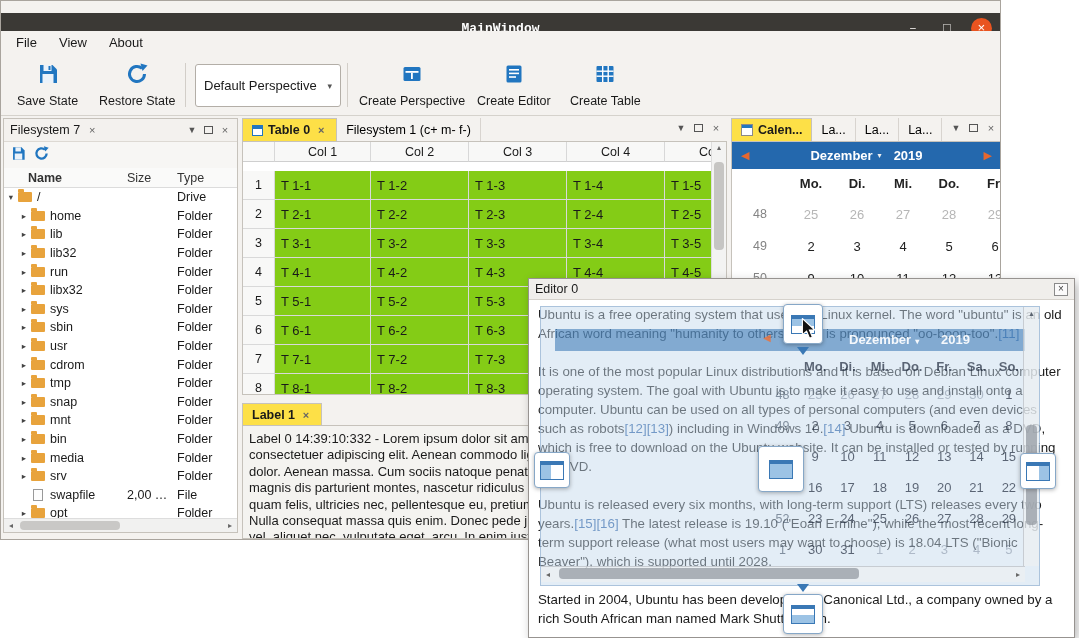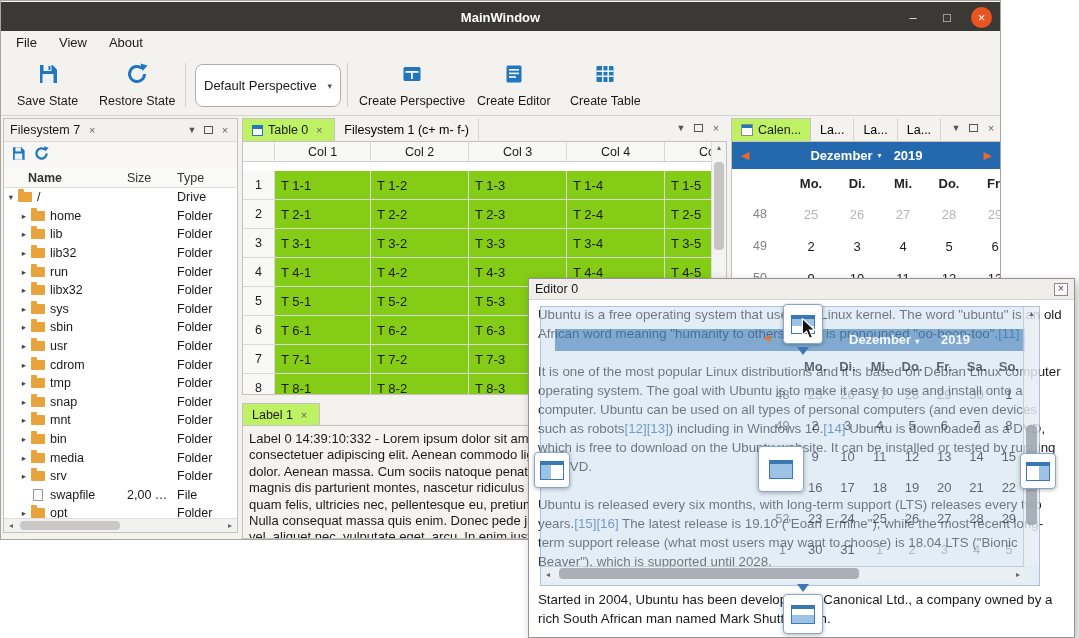--- a/index.html
+++ b/index.html
@@ -4,57 +4,57 @@
 <style>
   * { box-sizing: border-box; margin: 0; padding: 0; }
   html,body { background:#ffffff; }
   #screen{ position:relative; width:1079px; height:638px; overflow:hidden;
            font-family:"Liberation Sans", sans-serif; font-size:13px; color:var(--c-text); }
 
   
   #main-window{ position:absolute; left:0; top:0; width:1001px; height:540px;
     background:var(--c-chrome); border:1px solid #a9a49d; z-index:1; overflow:hidden; }
 
-  .titlebar{ position:absolute; left:0; top:1px; width:100%; height:30px; background:var(--c-titlebar);
-    display:flex; align-items:center; }
+  .titlebar{ position:absolute; left:0; top:12px; width:100%; height:30px; background:var(--c-titlebar);
+    display:flex; align-items:center;font-family:Liberation Mono, monospace; }
   .win-title{ position:absolute; left:0; right:0; text-align:center; color:var(--c-titlebar-text);
     font-weight:bold; font-size:13px; }
   .win-controls{ position:absolute; right:8px; top:0; height:30px; display:flex; align-items:center; gap:14px; }
   .win-btn{ color:#e8e6e3; width:20px; text-align:center; font-size:13px; cursor:default; }
   .win-close{ width:21px; height:21px; border-radius:50%; background:var(--c-close); color:#fff;
     display:flex; align-items:center; justify-content:center; font-size:13px; line-height:1; }
 
   .menubar{ position:absolute; left:0; top:30px; width:100%; height:24px; background:var(--c-chrome);
     display:flex; align-items:center; padding-left:4px; }
   .menu-item{ padding:0 11px; line-height:24px; }
 
   .toolbar{ position:absolute; left:0; top:54px; width:100%; height:61px; background:var(--c-chrome);
     border-bottom:1px solid #d5d2cc; }
   .tb-btn{ position:absolute; top:5px; height:50px; display:flex; flex-direction:column; align-items:center;
     justify-content:space-between; padding:3px 6px 2px 6px; }
   .tb-label{ font-size:12.5px; white-space:nowrap; }
   .tb-sep{ position:absolute; top:8px; width:1px; height:44px; background:#d2cec8; }
   .combo{ position:absolute; left:194px; top:9px; width:146px; height:43px; background:#fff;
-    border:1px solid #b3aea7; border-radius:8px; display:flex; align-items:center; padding:0 8px; }
+    border:1px solid #b3aea7; border-radius:3px; display:flex; align-items:center; padding:0 8px; }
   .combo-text{ flex:1; font-size:13px; }
   .combo-caret{ color:#555; font-size:9px; padding-left:4px; }
 
   
   .dock{ position:absolute; background:#fff; border:1px solid #c6c2bb; }
   .dock-titlebar{ position:relative; height:23px; display:flex; align-items:center; gap:6px;
     background:#f3f1ee; border-bottom:1px solid #ddd9d3; padding:0 6px; font-size:12.5px; }
   .spacer{ flex:1; }
   .sm-icon{ color:#555; font-size:9px; width:12px; text-align:center; }
   .x-icon{ color:#666; font-size:11px; width:12px; text-align:center; }
   .float-icon{ width:9px; height:8px; border:1px solid #555; background:transparent; }
 
   .tabbar{ position:absolute; height:23px; display:flex; align-items:flex-end; }
   .tab{ height:23px; display:flex; align-items:center; gap:5px; padding:0 9px; font-size:12.5px;
     border-right:1px solid #d8d4cf; color:#000000; white-space:nowrap; }
-  .tab.active{ background:#bef264; border:1px solid #c6c2bb; border-bottom:none; color:var(--c-text); }
+  .tab.active{ background:#fde047; border:1px solid #c6c2bb; border-bottom:none; color:var(--c-text);font-weight:bold; }
   .bar-icons{ position:absolute; right:5px; top:4px; display:flex; align-items:center; gap:7px; }
   .mini-table-icon{ width:11px; height:11px; border:1px solid var(--c-accent);
     background:linear-gradient(to bottom, var(--c-accent) 0 30%, #fff 30%); }
   .mini-cal-icon{ width:12px; height:12px; border:1px solid #8a8a8a;
     background:linear-gradient(to bottom, var(--c-accent) 0 30%, #fff 30%); }
 
   
   #fs-dock{ left:2px; top:117px; width:235px; height:415px; }
   .fs-toolbar{ height:26px; display:flex; align-items:center; gap:8px; padding:0 7px; background:#f7f6f4; }
   .fs-header{ height:20px; display:flex; align-items:center; background:#fafaf9;

